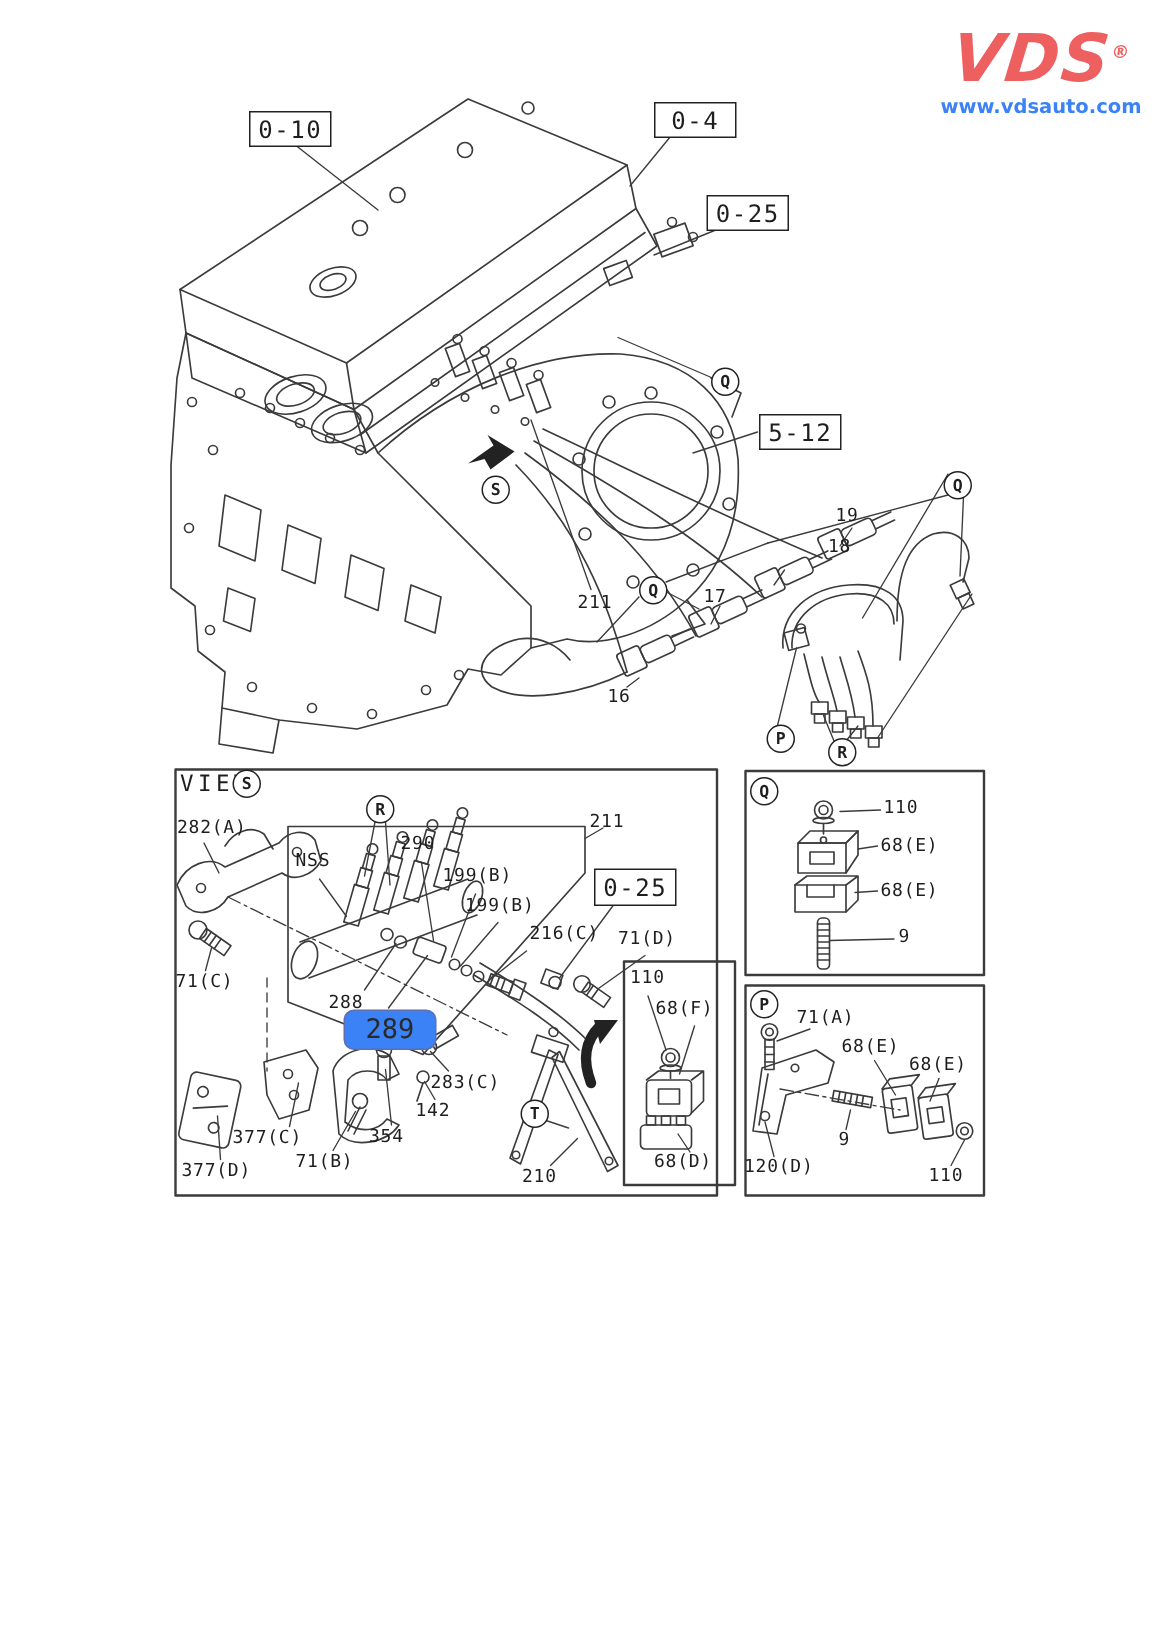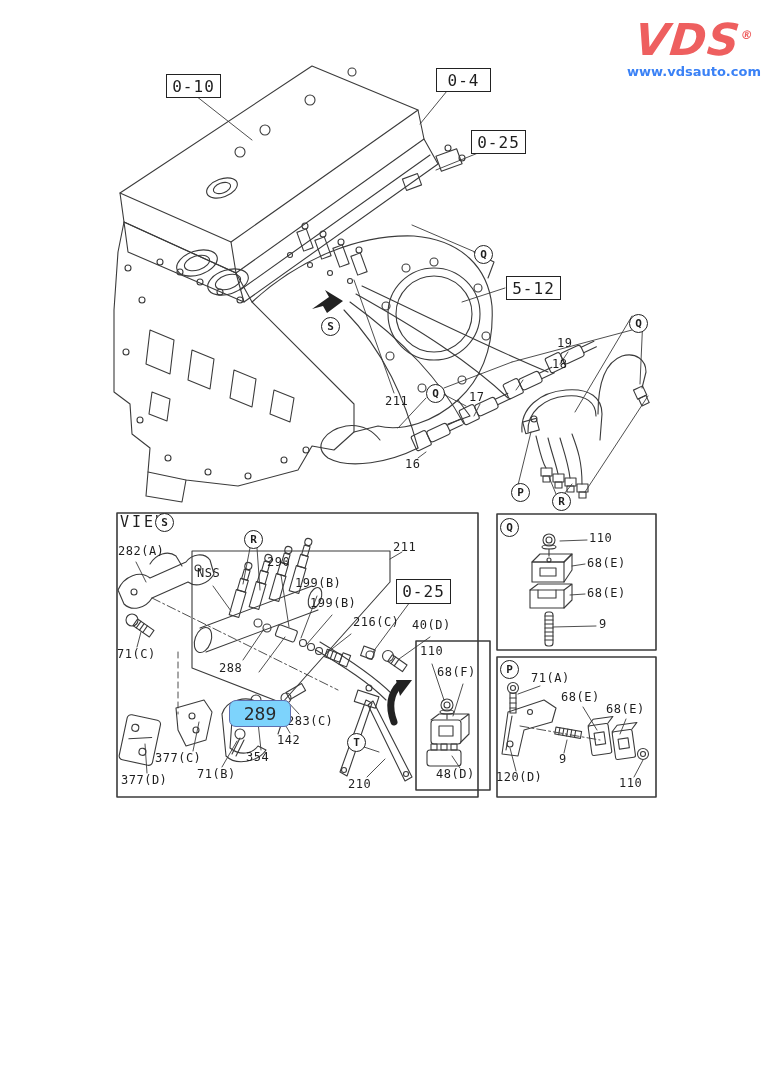--- a/index.html
+++ b/index.html
@@ -441,35 +441,35 @@
   <div class="refbox" style="left:396px;top:579px;width:53px;height:23px;">0-25</div>
 
   <div class="lbl" style="left:118px;top:545px;">282(A)</div>
   <div class="lbl" style="left:197px;top:567px;">NSS</div>
   <div class="lbl" style="left:267px;top:556px;">290</div>
   <div class="lbl" style="left:295px;top:577px;">199(B)</div>
   <div class="lbl" style="left:310px;top:597px;">199(B)</div>
   <div class="lbl" style="left:329px;top:616px;margin-left:24px;">216(C)</div>
   <div class="lbl" style="left:117px;top:648px;">71(C)</div>
   <div class="lbl" style="left:219px;top:662px;">288</div>
-  <div class="hl" style="left:229px;top:700px;width:60px;height:25px;background:#7dd3fc;border:1.5px solid #5e6fb0;color:#2a2a2a;">289</div>
+  <div class="hl" style="left:229px;top:673px;width:60px;height:25px;background:#3b82f6;border:1.5px solid #5e6fb0;color:#2a2a2a;">289</div>
   <div class="lbl" style="left:287px;top:715px;">283(C)</div>
   <div class="lbl" style="left:277px;top:734px;">142</div>
   <div class="lbl" style="left:246px;top:751px;">354</div>
   <div class="lbl" style="left:197px;top:768px;">71(B)</div>
   <div class="lbl" style="left:155px;top:752px;">377(C)</div>
   <div class="lbl" style="left:121px;top:774px;">377(D)</div>
   <div class="lbl" style="left:348px;top:778px;">210</div>
-  <div class="lbl" style="left:412px;top:619px;">40(D)</div>
+  <div class="lbl" style="left:412px;top:619px;">71(D)</div>
   <div class="circ" style="left:244px;top:530px;">R</div>
   <div class="circ" style="left:347px;top:733px;">T</div>
 
   <div class="lbl" style="left:420px;top:645px;">110</div>
   <div class="lbl" style="left:437px;top:666px;">68(F)</div>
-  <div class="lbl" style="left:436px;top:768px;">48(D)</div>
+  <div class="lbl" style="left:436px;top:768px;">68(D)</div>
 
   <div class="circ" style="left:500px;top:518px;">Q</div>
   <div class="lbl" style="left:589px;top:532px;">110</div>
   <div class="lbl" style="left:587px;top:557px;">68(E)</div>
   <div class="lbl" style="left:587px;top:587px;">68(E)</div>
   <div class="lbl" style="left:599px;top:618px;">9</div>
 
   <div class="circ" style="left:500px;top:660px;">P</div>
   <div class="lbl" style="left:531px;top:672px;">71(A)</div>
   <div class="lbl" style="left:561px;top:691px;">68(E)</div>

